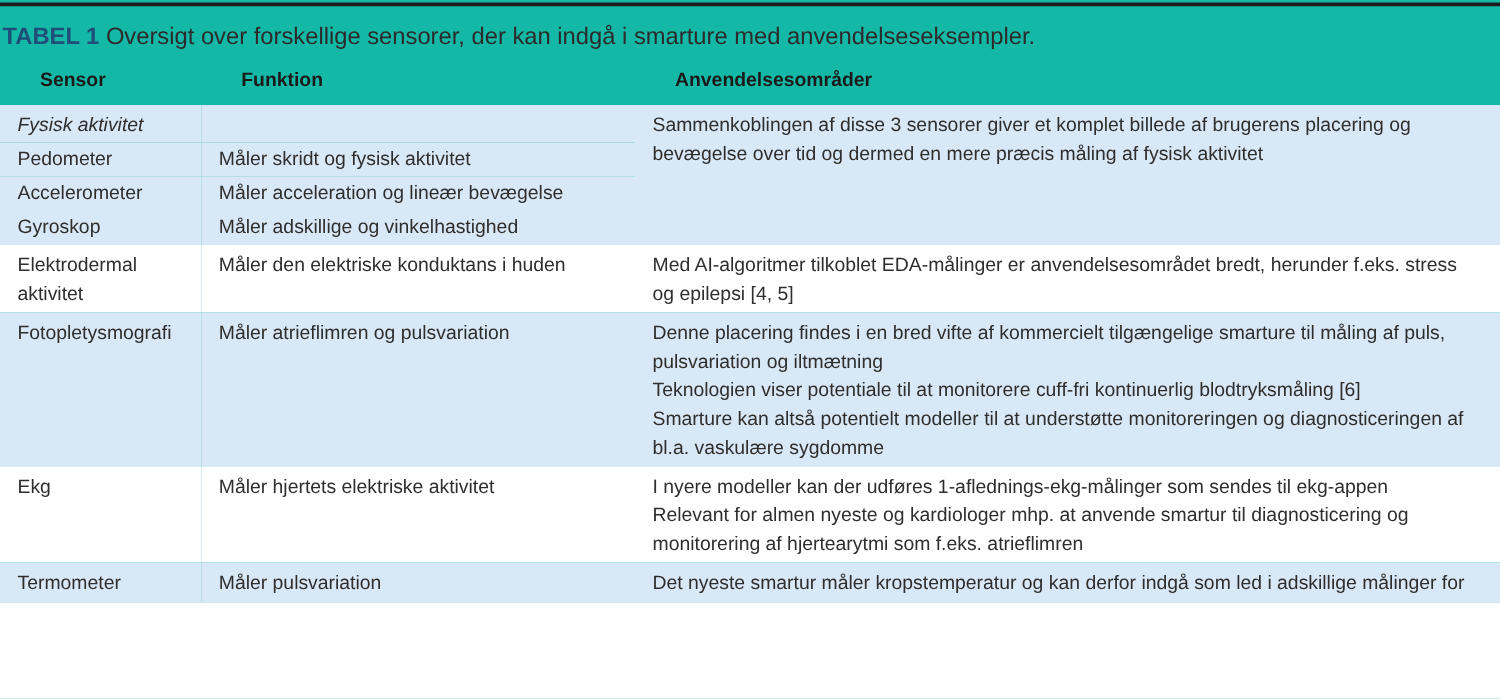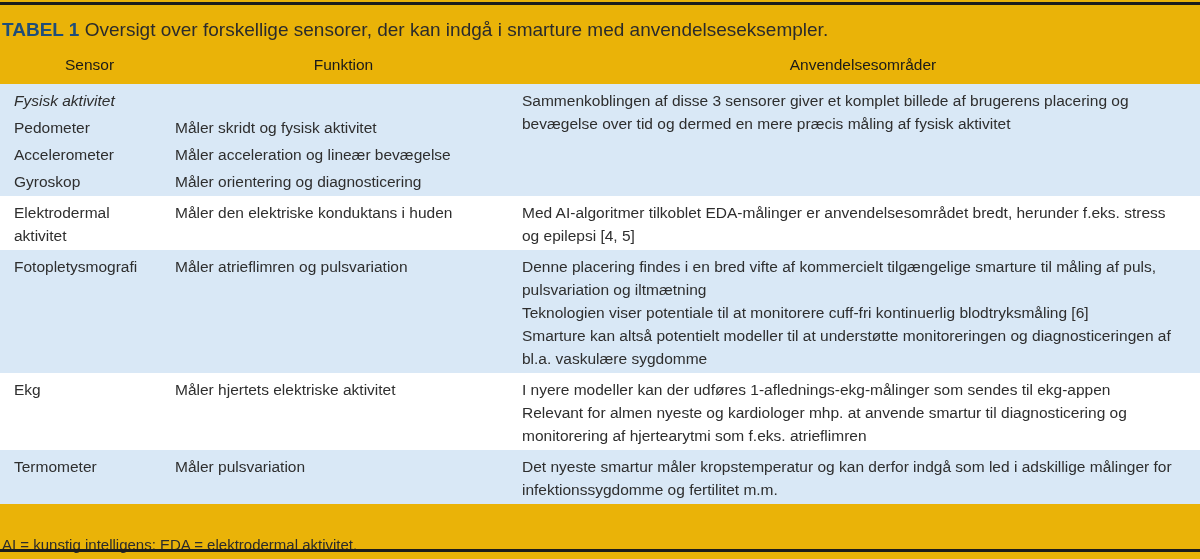--- a/index.html
+++ b/index.html
@@ -3,23 +3,23 @@
 <meta charset="utf-8">
 <style>
   html, body {
     margin: 0;
     padding: 0;
     background: #ffffff;
   }
   .page {
     position: relative;
     width: 1200px;
-    height: 559px;
+    height: 482px;
     overflow: hidden;
-    background: #eab308;
+    background: #14b8a6;
     font-family: "Liberation Sans", "DejaVu Sans", sans-serif;
     color: #2e2e2e;
   }
   .rule {
     position: absolute;
     left: 0;
     width: 1200px;
     height: 3px;
     background: #1c1c1c;
   }
@@ -42,23 +42,23 @@
     width: 1200px;
     border-collapse: collapse;
     table-layout: fixed;
     font-size: 15.5px;
   }
   col.c1 { width: 161px; }
   col.c2 { width: 347px; }
   col.c3 { width: 692px; }
 
   thead th {
-    text-align: center;
+    text-align: left;
     font-size: 15.5px;
-    font-weight: normal;
+    font-weight: bold;
     color: #1a1a1a;
     padding: 0 14px 10px 32px;
     vertical-align: bottom;
   }
 
   td {
     vertical-align: top;
     line-height: 23px;
     padding: 2px 14px;
     color: #2e2e2e;
@@ -113,21 +113,21 @@
         <tr class="shade-blue">
           <td class="col-sensor">Pedometer</td>
           <td class="col-funktion">Måler skridt og fysisk aktivitet</td>
         </tr>
         <tr class="shade-blue">
           <td class="col-sensor">Accelerometer</td>
           <td class="col-funktion">Måler acceleration og lineær bevægelse</td>
         </tr>
         <tr class="shade-blue row-last">
           <td class="col-sensor">Gyroskop</td>
-          <td class="col-funktion">Måler orientering og diagnosticering</td>
+          <td class="col-funktion">Måler adskillige og vinkelhastighed</td>
         </tr>
         <tr class="shade-white row-first row-last">
           <td class="col-sensor">Elektrodermal aktivitet</td>
           <td class="col-funktion">Måler den elektriske konduktans i huden</td>
           <td class="col-anvendelse" rowspan="1">
             <p>Med AI-algoritmer tilkoblet EDA-målinger er anvendelsesområdet bredt, herunder f.eks. stress og epilepsi [4, 5]</p>
           </td>
         </tr>
         <tr class="shade-blue row-first row-last">
           <td class="col-sensor">Fotopletysmografi</td>

